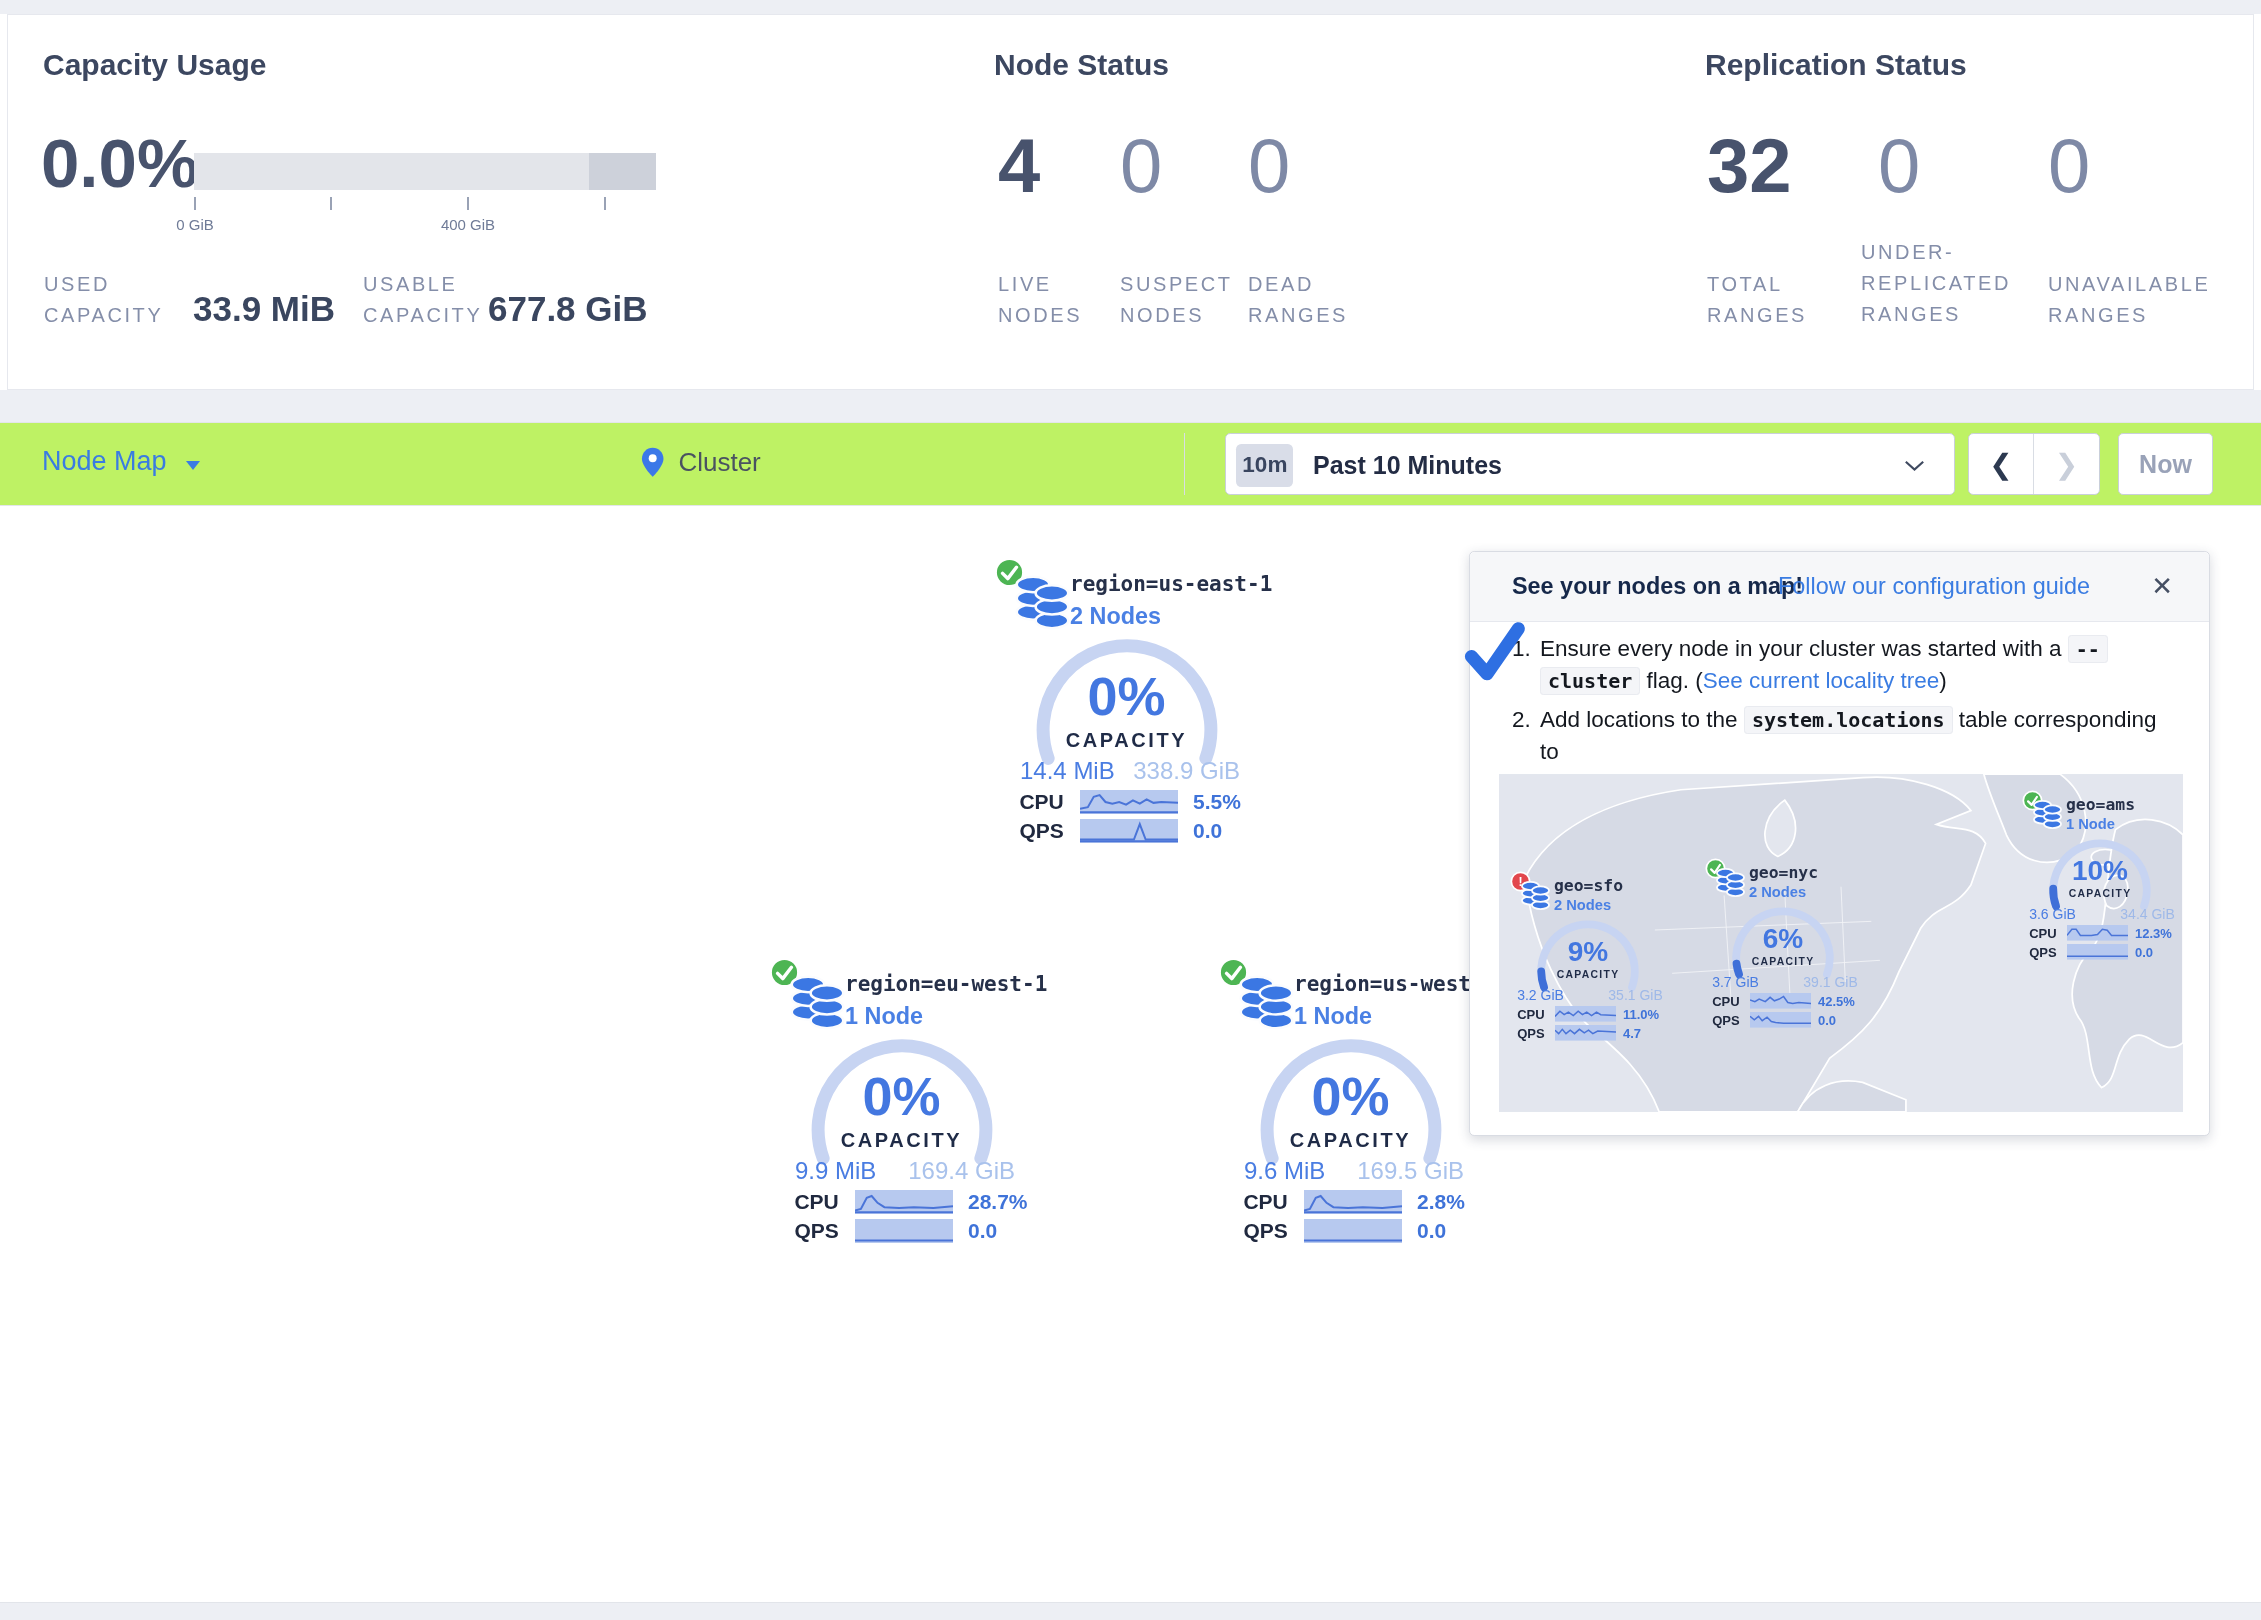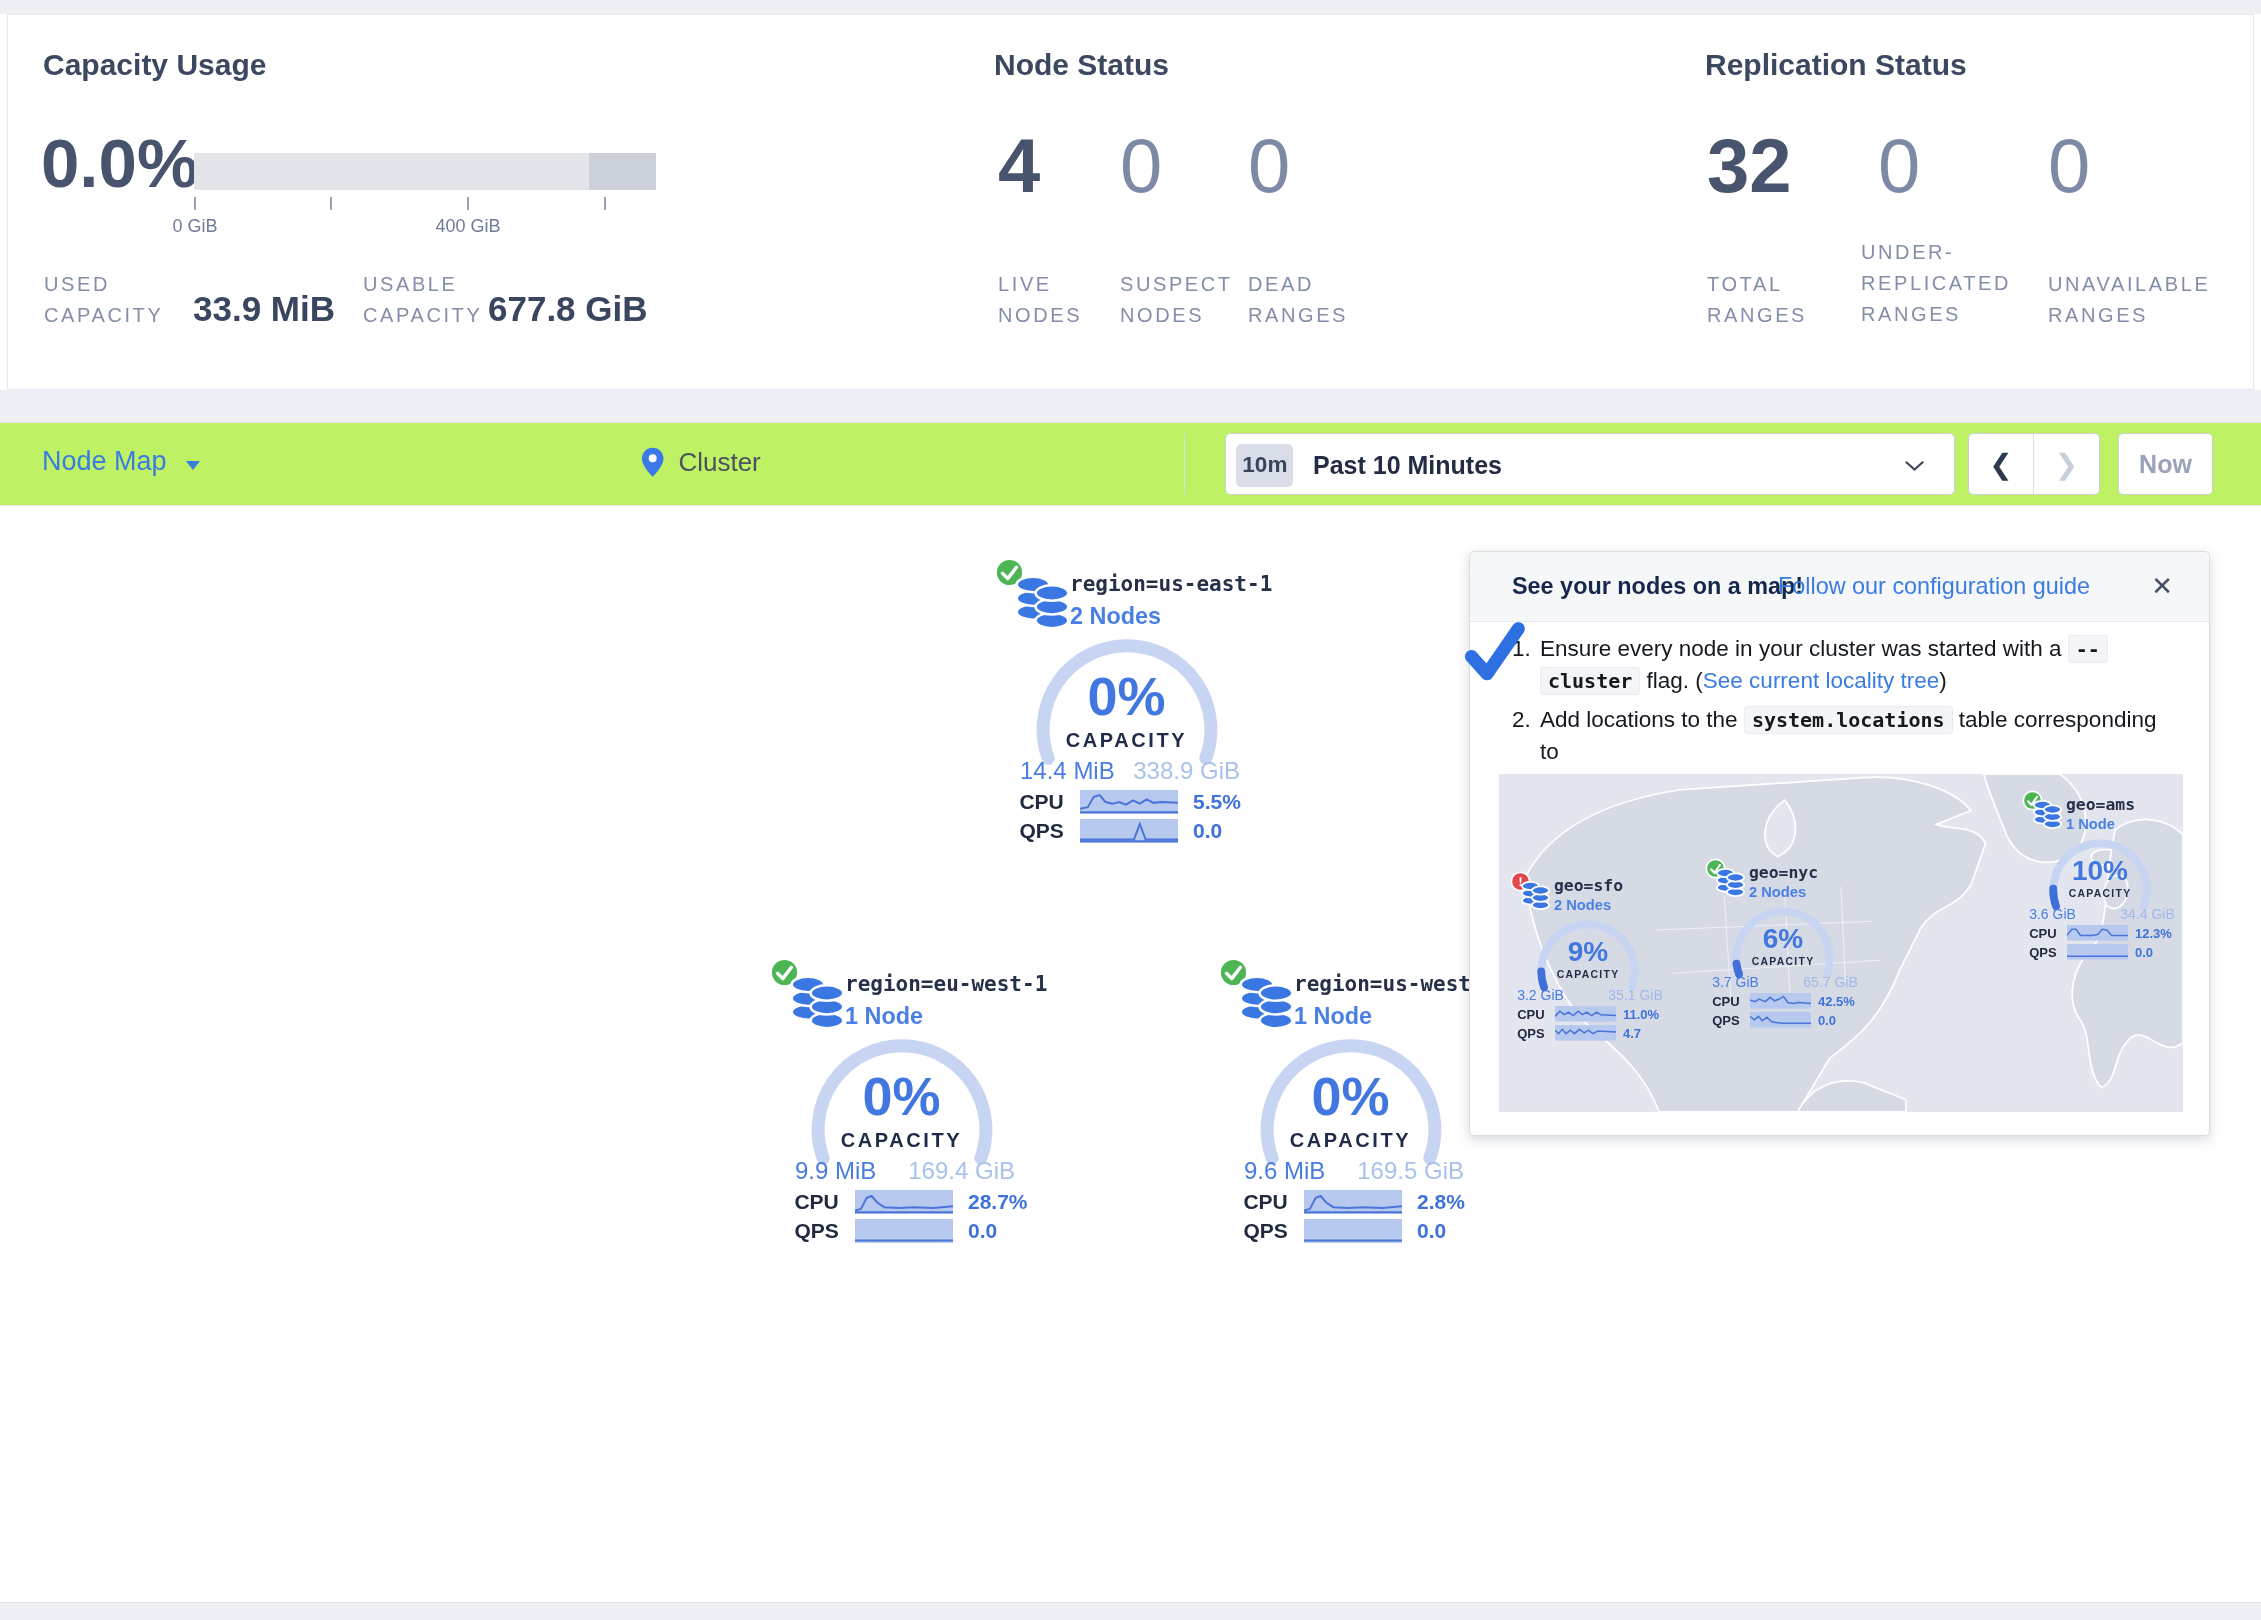--- a/index.html
+++ b/index.html
@@ -15,21 +15,21 @@
   .sec-title { position:absolute; font-size:30px; font-weight:600; color:#3c4760; }
   .bignum { position:absolute; font-size:76px; font-weight:600; color:#48536d; line-height:1; }
   .bignum.muted { color:#7e89a6; font-weight:400; }
   .stat-label { position:absolute; font-size:20px; color:#848ea9; letter-spacing:2.6px; line-height:31px; }
   .stat-value { position:absolute; font-size:35px; font-weight:700; color:#3a465f; }
 
   .cap-bar { position:absolute; left:186px; top:138px; width:462px; height:37px; display:flex; }
   .cap-bar .seg1 { width:85.4%; background:#e3e5ea; }
   .cap-bar .seg2 { width:14.6%; background:#cdd1da; }
   .tick { position:absolute; top:182px; width:1.7px; height:13px; background:#99a2b5; }
-  .tick-label { position:absolute; top:201px; transform:translateX(-50%); font-size:18px; color:#6f7b97; }
+  .tick-label { position:absolute; top:201px; transform:translateX(-50%); font-size:15px; color:#6f7b97; }
 
   
   .toolbar { position:absolute; left:0; top:422px; width:2261px; height:84px;
     background:#bef264; border-top:0.9px solid #e3e6ea; border-bottom:0.9px solid #e3e6ea; }
   .viewpick { position:absolute; left:42px; top:23.4px; font-size:27px; font-weight:500; color:#3a7ce2; cursor:pointer; }
   .caret-down { display:inline-block; width:0; height:0; border-left:7.8px solid transparent;
     border-right:7.8px solid transparent; border-top:9.5px solid #3a7ce2; margin-left:19px; }
   .crumb { position:absolute; left:641px; top:12px; display:flex; align-items:center; gap:14px; height:55px;text-align:center; }
   .crumb-text { font-size:26px; color:#4a5261; }
   .tb-divider { position:absolute; left:1184px; top:10.4px; width:0.9px; height:62px; background:#d9dde4; }
@@ -397,21 +397,21 @@
   </svg>
   <div class="title">geo=nyc</div>
   <div class="nodes">2 Nodes</div>
   <svg class="gauge" width="104" height="74" viewBox="-60 -60 120 85">
     <path d="M -50.74 18.47 A 54 54 0 1 1 50.74 18.47" fill="none" stroke="#c7d4f2" stroke-width="9" stroke-linecap="round"></path>
     <path d="M -50.74 18.47 A 54 54 0 0 1 -53.62 6.39" fill="none" stroke="#3f6fd8" stroke-width="9" stroke-linecap="round"></path>
   </svg>
   <div class="pct">6%</div>
   <div class="caplab">CAPACITY</div>
   <div class="used">3.7 GiB</div>
-  <div class="total">65.7 GiB</div>
+  <div class="total">39.1 GiB</div>
   <div class="mrow-label" style="left:5.2px;top:133px">CPU</div>
   <svg class="spark" style="left:43px;top:132px" width="61" height="15.6" viewBox="0 0 100 18" preserveAspectRatio="none">
     <rect width="100" height="18" fill="#b7c9ef"></rect>
     <polyline points="0,8 8,10 15,7 25,10 33,5 40,9 48,7 55,4 62,11 70,12 80,11 100,12" fill="none" stroke="#4a74d8" stroke-width="1.5" vector-effect="non-scaling-stroke"></polyline>
   </svg>
   <div class="mrow-val" style="left:111px;top:133px">42.5%</div>
   <div class="mrow-label" style="left:5.2px;top:152px">QPS</div>
   <svg class="spark" style="left:43px;top:151px" width="61" height="15.6" viewBox="0 0 100 18" preserveAspectRatio="none">
     <rect width="100" height="18" fill="#b7c9ef"></rect>
     <polyline points="0,5 7,9 14,5 20,10 28,6 35,11 42,12 55,13 70,13 100,13" fill="none" stroke="#4a74d8" stroke-width="1.5" vector-effect="non-scaling-stroke"></polyline>

